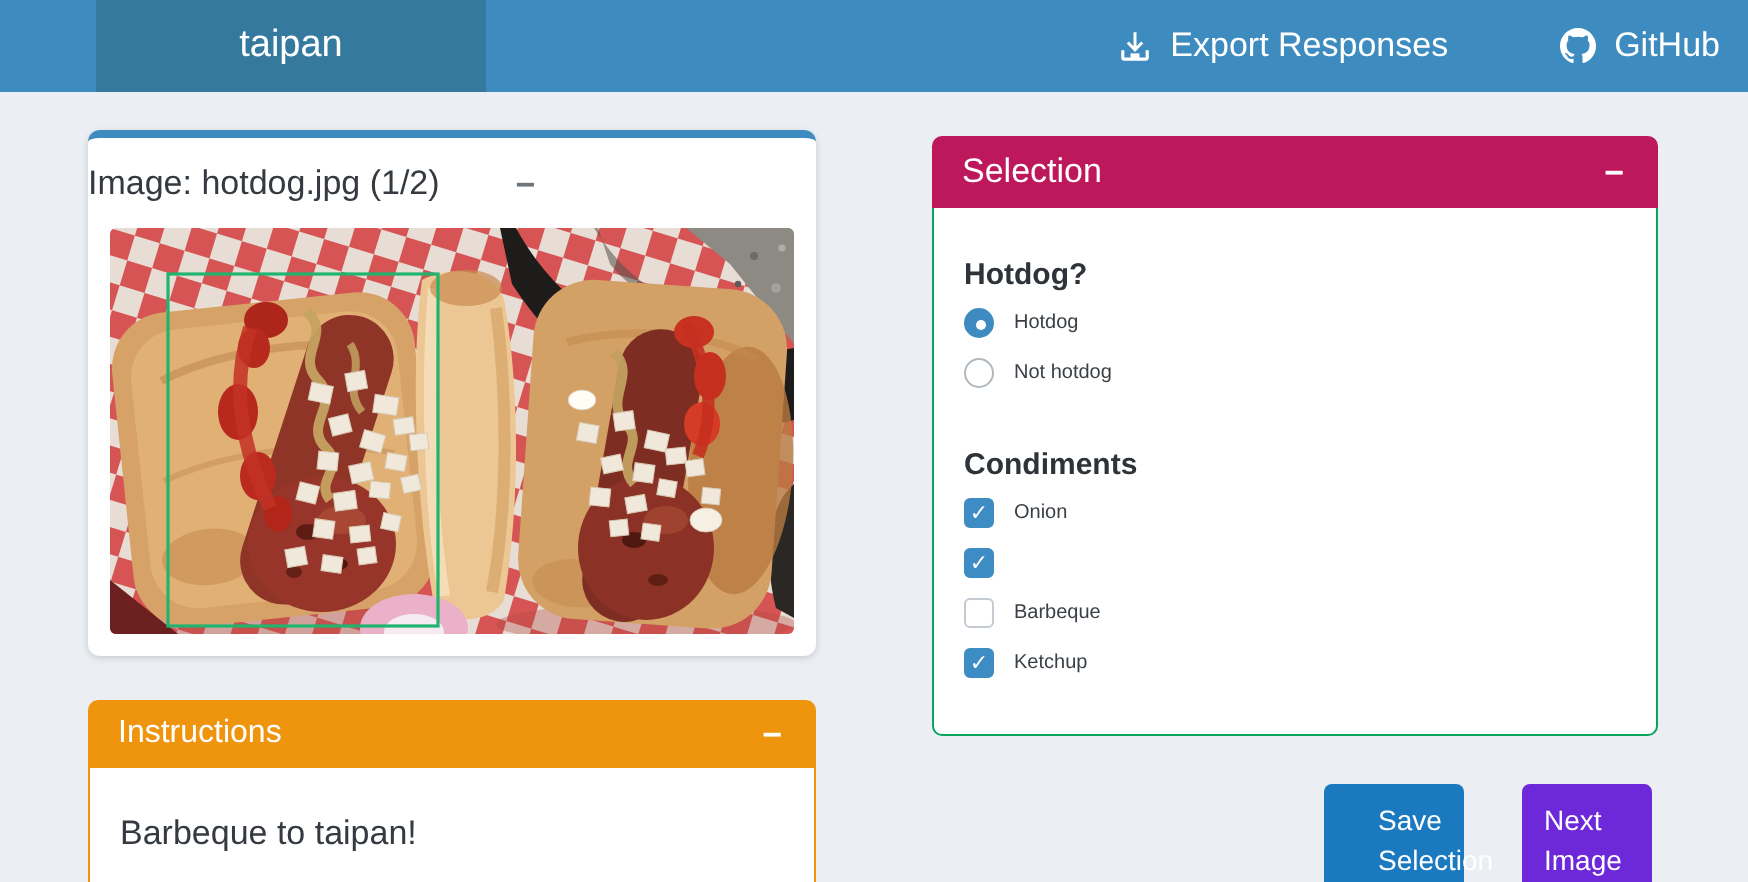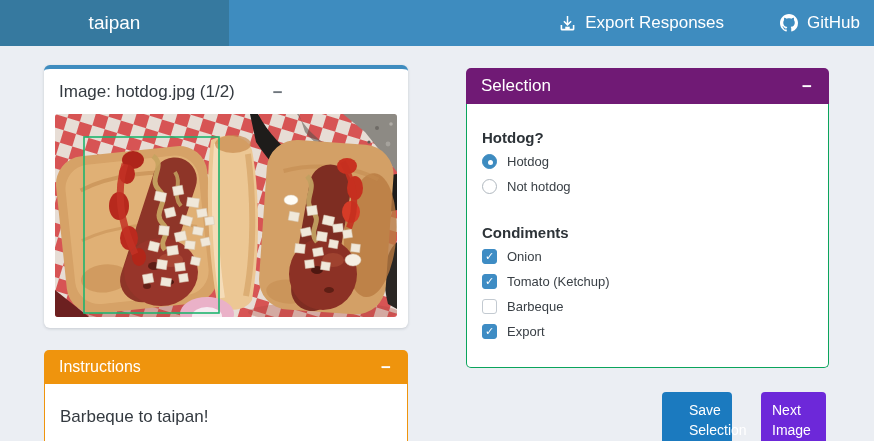--- a/index.html
+++ b/index.html
@@ -5,23 +5,23 @@
   * { box-sizing: border-box; margin: 0; padding: 0; }
   html, body { width: 874px; height: 441px; overflow: hidden; }
   body {
     font-family: "Liberation Sans", "DejaVu Sans", sans-serif;
     background: #ebeef3;
     color: #32383e;
   }
   
   .navbar { height: 46px; display: flex; background: #3e8cbf; color: #fff; }
   .brand-area {
-    width: 229px; background: #36799f; display: flex;
+    width: 195px; background: #36799f; display: flex;
     align-items: center; justify-content: center;
-    font-size: 19px; cursor: pointer;
+    font-size: 19px; cursor: pointer; margin-left: 48px;
   }
   .nav-links {
     flex: 1; display: flex; align-items: center; justify-content: flex-end;
     gap: 56px; padding-right: 14px; font-size: 17px;
   }
   .nav-link { display: flex; align-items: center; gap: 9px; cursor: pointer; }
   .nav-link svg { display: block; }
 
   
   .content { display: flex; padding: 19px 45px 0 44px; gap: 58px; }
@@ -29,53 +29,53 @@
   .col-right { width: 363px; padding-top: 3px; }
 
   
   .card-image {
     background: #fff; border-radius: 6px;
     border-top: 4px solid #3e8cbf;
     box-shadow: 0 1px 3px rgba(40,50,60,.18);
   }
   .card-image-header {
     display: flex; justify-content: flex-start; align-items: center;
-    padding: 13px 15px 12px 15px; font-size: 17px; color: #343a40; gap: 36px;
+    padding: 13px 15px 12px 0; font-size: 17px; color: #343a40; gap: 36px;
   }
   .collapse-btn {
     border: none; background: transparent; font-size: 17px; font-weight: bold;
     color: #6e757c; cursor: pointer; line-height: 1; padding: 0 2px;
     font-family: inherit;
   }
   .card-image-body { padding: 0 11px 11px; }
   .photo { display: block; width: 342px; height: 203px; border-radius: 3px; }
 
   
   .c-header {
     color: #fff; display: flex; justify-content: space-between; align-items: center;
     padding: 8px 15px; border-radius: 5px 5px 0 0; font-size: 17px;
   }
   .c-header .collapse-btn { color: #fff; }
-  .header-selection { background: #701a75; }
+  .header-selection { background: #be185d; }
   .header-instructions { background: #ef940d; font-size: 16px; align-items: flex-end; }
   .body-selection {
     background: #fff; border: 1px solid #0aa45c; border-top: none;
     border-radius: 0 0 5px 5px; padding: 25px 15px 18px;
   }
   .body-instructions {
     background: #fff; border: 1px solid #ef940d; border-top: none;
     padding: 23px 15px; font-size: 17px; color: #343a40; height: 70px;
   }
 
   
   .group-label { font-weight: bold; font-size: 15px; color: #2d3338; margin: 0 0 8px; }
   .group-label + .group-label, .opt + .group-label { margin-top: 30px; }
   .opt {
     display: flex; align-items: center; gap: 10px; margin-bottom: 10px;
-    font-size: 13px; color: #3a4046; cursor: pointer;
+    font-size: 10px; color: #3a4046; cursor: pointer;
   }
   .ctrl { width: 15px; height: 15px; flex: 0 0 15px; position: relative; }
   .radio { border-radius: 50%; border: 1px solid #b0b8bf; background: #fff; }
   .radio.on { background: #3d8bc0; border-color: #3d8bc0; }
   .radio.on::after {
     content: ""; position: absolute; left: 5px; top: 5px;
     width: 5px; height: 5px; border-radius: 50%; background: #fff;
   }
   .checkbox { border-radius: 3px; border: 1px solid #c3cad1; background: #fff; }
   .checkbox.on {
@@ -297,29 +297,28 @@
             <span class="ctrl radio"></span>
             <span class="opt-label">Not hotdog</span>
           </label>
           <div class="group-label">Condiments</div>
           <label class="opt">
             <span class="ctrl checkbox on"></span>
             <span class="opt-label">Onion</span>
           </label>
           <label class="opt">
             <span class="ctrl checkbox on"></span>
-            <span class="opt-label">Tomato (Ketchup)</span>
           </label>
           <label class="opt">
             <span class="ctrl checkbox"></span>
             <span class="opt-label">Barbeque</span>
           </label>
           <label class="opt">
             <span class="ctrl checkbox on"></span>
-            <span class="opt-label">Export</span>
+            <span class="opt-label">Ketchup</span>
           </label>
         </div>
     </div>
 
     <div class="actions">
       <button class="btn btn-save">Save Selection</button>
       <button class="btn btn-next">Next Image</button>
     </div>
 
   </div>

